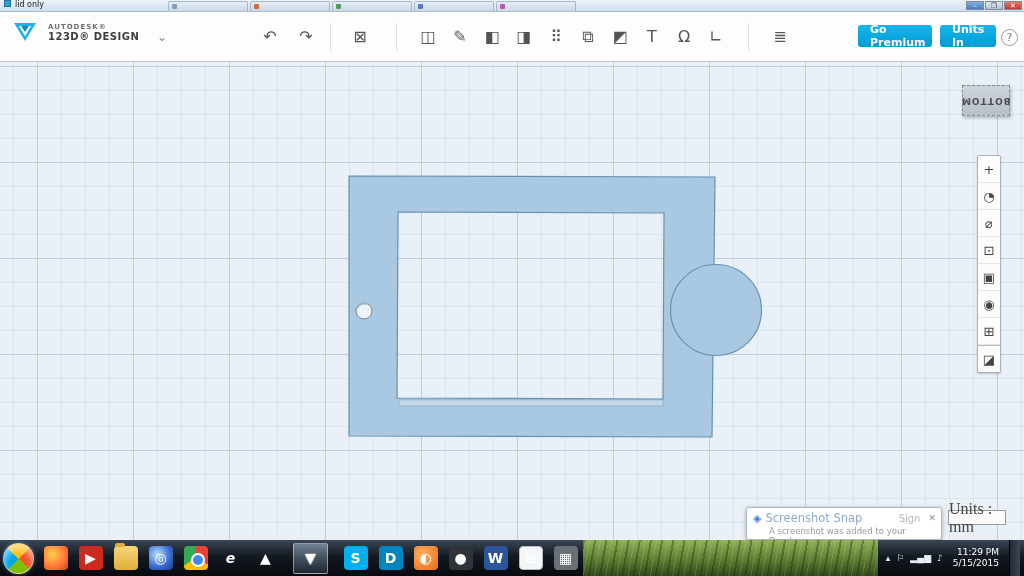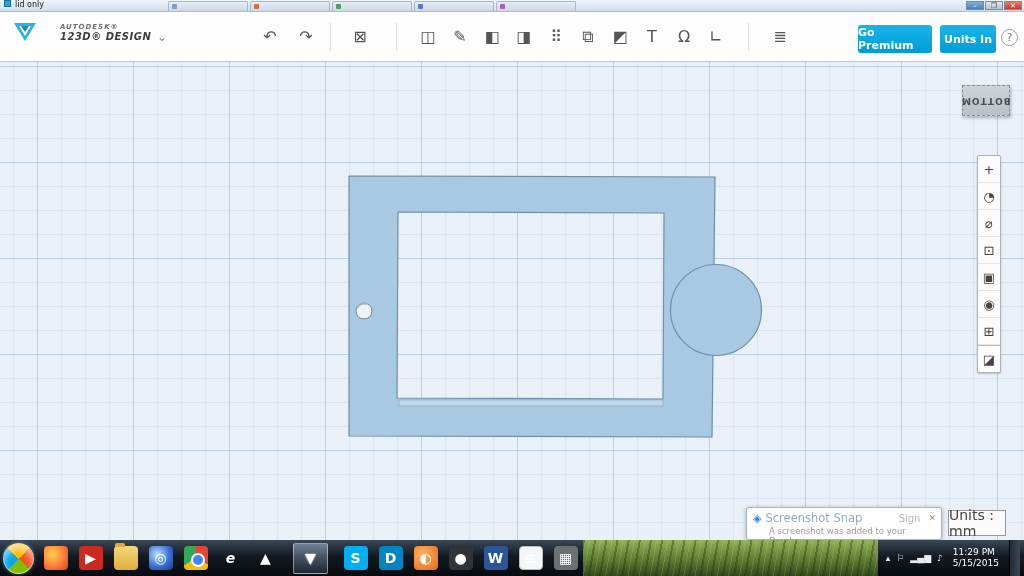--- a/index.html
+++ b/index.html
@@ -23,31 +23,31 @@
   #win-controls { position:absolute; right:2px; top:1px; display:flex; gap:1px; }
   .wbtn { width:18px; height:9px; font-size:7px; line-height:8px; text-align:center;
     border:1px solid #7c8a99; color:#fff; }
   .wbtn.min { background:linear-gradient(180deg,#7fb1e0,#4a7fb8); }
   .wbtn.max { background:linear-gradient(180deg,#dfe7ef,#b4c2d1); color:#445; }
   .wbtn.close { background:linear-gradient(180deg,#e87a6a,#c43a2a); }
 
   
   #appbar { position:absolute; left:0; top:12px; width:1024px; height:50px;
     background:#fdfdfd; border-bottom:1px solid #c6c6c6; }
-  #brand { position:absolute; left:12px; top:8px; display:flex; align-items:center; gap:22px;font-style:italic; }
+  #brand { position:absolute; left:12px; top:8px; display:flex; align-items:center; gap:10px; }
   #brand-text .l1 { font-size:7px; letter-spacing:1px; color:#707070; font-weight:bold; }
   #brand-text .l2 { font-size:10px; color:#3d3d3d; font-weight:bold; letter-spacing:.5px; }
   .tb-ic { position:absolute; top:50%; transform:translateY(-50%); width:28px; height:28px;
     display:flex; align-items:center; justify-content:center; font-size:16px; color:#555;
     cursor:pointer; }
   .tb-sep { position:absolute; top:11px; width:1px; height:28px; background:#ddd; }
   #menu-caret { left:148px; font-size:12px; color:#888; }
-  .btn { position:absolute; top:13px; height:28px; border-radius:3px;
+  .btn { position:absolute; top:13px; height:22px; border-radius:3px;
     background:linear-gradient(180deg,#18b4e9,#009cd6); color:#fff; font-weight:bold;
-    font-size:11px; display:flex; align-items:center; justify-content:center; cursor:pointer; }
+    font-size:11px; display:flex; align-items:center; justify-content:center; cursor:pointer;padding-left:12px; }
   #btn-premium { right:92px; width:74px; }
   #btn-signin { right:28px; width:56px; }
   #btn-help { position:absolute; right:6px; top:17px; width:17px; height:17px; border-radius:50%;
     border:1px solid #9a9a9a; color:#777; font-size:11px; display:flex; align-items:center;
     justify-content:center; cursor:pointer; background:#fff; }
 
   
   #canvas { position:absolute; left:0; top:62px; width:1024px; height:478px;
     background-color:#e9f0f8;
     background-image:
@@ -76,23 +76,23 @@
   
   #notif { position:absolute; left:746px; top:445px; width:196px; height:33px; background:#fff;
     border:1px solid #a8b6c6; border-radius:3px; box-shadow:0 1px 4px rgba(0,0,0,.3);
     padding:3px 5px 0 6px; }
   #notif-row1 { display:flex; align-items:center; gap:4px; }
   #notif-dropbox { color:#3d7edb; font-size:11px; }
   #notif-title { color:#8fa9c9; font-size:11.5px; flex:0 0 auto; }
   #notif-snap { margin-left:auto; color:#b5b5b5; font-size:10px; }
   #notif-close { color:#8a8a8a; font-size:9px; margin-left:4px; cursor:pointer; }
   #notif-body { font-size:8.5px; color:#9a9a9a; padding-left:16px; margin-top:1px; }
-  #units-box { position:absolute; left:948px; top:448px; width:58px; height:26px;
-    background:#fbfbfb; border:1px solid #999; font-size:14px; color:#444;
-    display:flex; align-items:center; justify-content:center; }
+  #units-box { position:absolute; left:948px; top:448px; width:58px; height:15px;
+    background:#fbfbfb; border:1px solid #999; font-size:16px; color:#444;
+    display:flex; align-items:center; justify-content:center;font-family:Liberation Serif, serif; }
 
   
   #taskbar { position:absolute; left:0; top:540px; width:1024px; height:36px;
     background:linear-gradient(180deg,#3a4755,#141a22 45%,#070a0f);
     display:flex; align-items:center; padding-left:3px; }
   #start-orb { width:31px; height:31px; border-radius:50%; flex:0 0 auto; cursor:pointer;
     background:conic-gradient(from 45deg,#f35325 0 25%,#81bc06 0 50%,#05a6f0 0 75%,#ffba08 0);
     border:1px solid rgba(255,255,255,.55); box-shadow:inset 0 6px 6px rgba(255,255,255,.55),
     0 0 4px rgba(120,190,255,.5); margin-right:4px; }
   .task-ic { width:35px; height:31px; display:flex; align-items:center; justify-content:center;
@@ -123,21 +123,21 @@
   .g-printer { background:#6a7076; color:#9fe06a; font-size:12px; border-radius:3px; }
   #wallpaper-bleed { flex:1 1 auto; height:36px;
     background:linear-gradient(180deg,#93b258,#5d7c33 55%,#31491d);
     position:relative; }
   #wallpaper-bleed::after { content:""; position:absolute; inset:0;
     background:repeating-linear-gradient(100deg,rgba(25,45,12,.35) 0 2px,transparent 2px 6px,
       rgba(210,230,150,.18) 6px 7px,transparent 7px 11px); }
   #tray { display:flex; align-items:center; gap:6px; padding:0 4px 0 8px; height:36px;
     background:linear-gradient(180deg,#3a4755,#141a22 45%,#070a0f); }
   .tray-ic { color:#e8edf2; font-size:9px; cursor:pointer; }
-  #clock { text-align:left; color:#fff; font-size:9px; line-height:1.25; cursor:pointer;
+  #clock { text-align:right; color:#fff; font-size:9px; line-height:1.25; cursor:pointer;
     padding:0 4px; }
   #show-desktop { width:11px; height:36px; border-left:1px solid #000;
     background:linear-gradient(90deg,#222b35,#3c4855); cursor:pointer; }
 </style>
 </head>
 <body>
 
 <div id="stage">
 
   <div id="titlebar">

